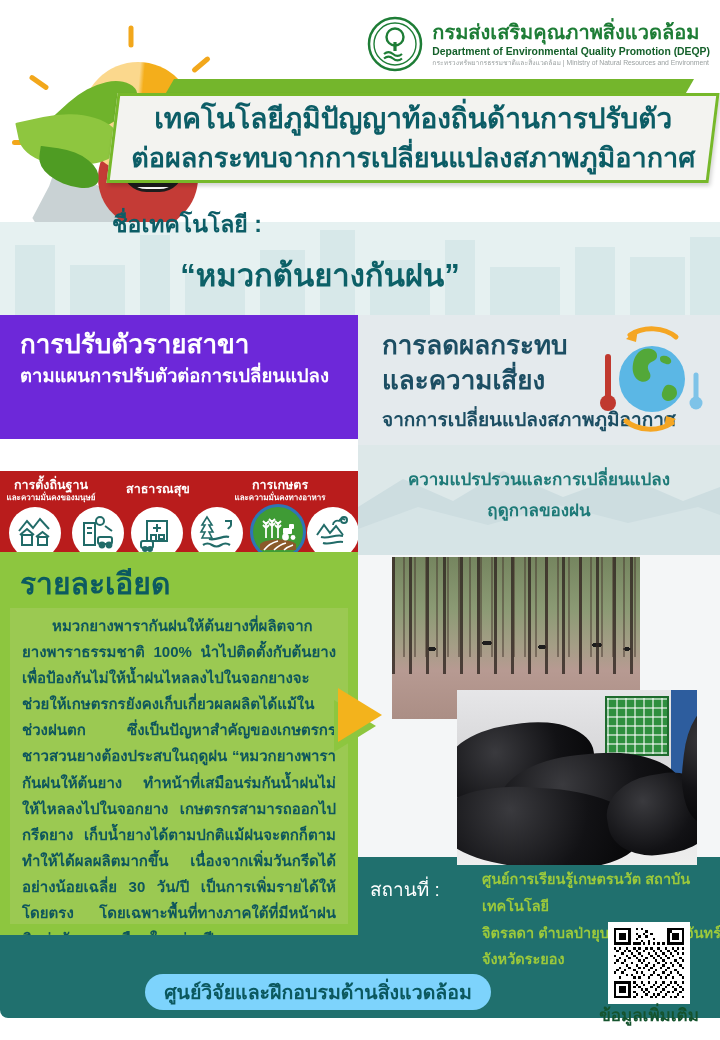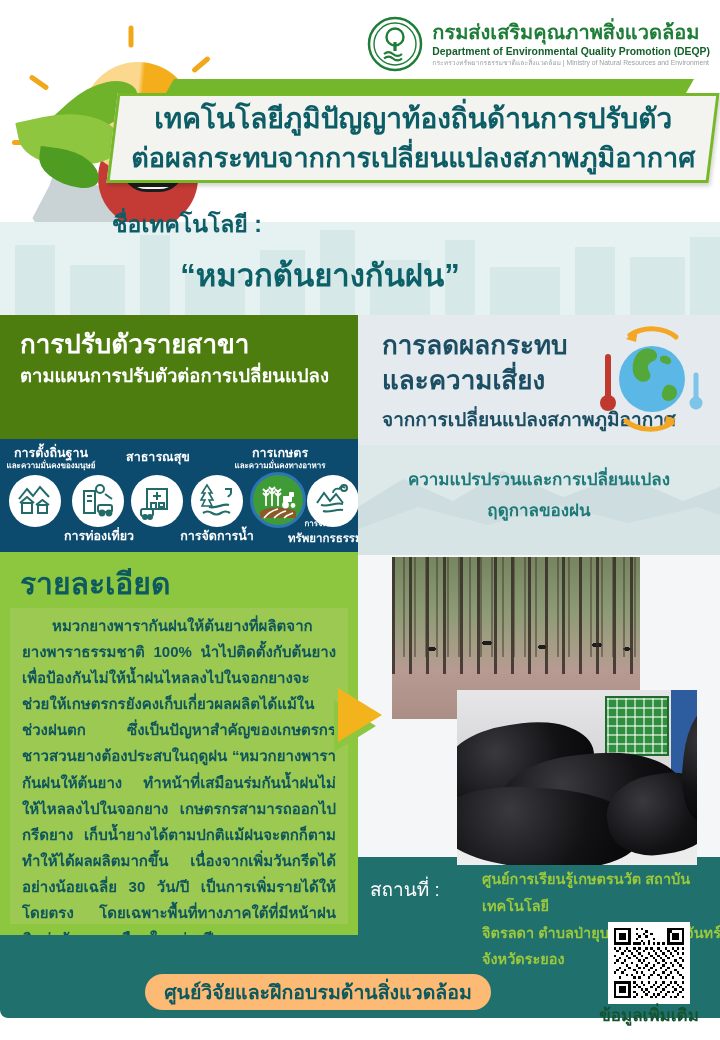--- a/index.html
+++ b/index.html
@@ -55,24 +55,24 @@
       linear-gradient(#d7e8e9,#d7e8e9) 575px 25px/40px 68px no-repeat,
       linear-gradient(#d7e8e9,#d7e8e9) 630px 35px/55px 58px no-repeat,
       linear-gradient(#d7e8e9,#d7e8e9) 690px 15px/30px 78px no-repeat; }
 
   .tech-label { position:absolute; left:112px; top:206px; font-size:23px; font-weight:bold; color:#0c5d66; }
   .tech-name { position:absolute; left:0; top:250px; width:640px; text-align:center;
                font-size:31px; font-weight:bold; color:#0c6067; }
 
   
   .sector-panel { position:absolute; left:0; top:315px; width:358px; height:237px; }
-  .sector-head { height:124px; background:#4d7c0f; color:#ffffff; padding:13px 10px 0 20px; }
+  .sector-head { height:124px; background:#6d28d9; color:#ffffff; padding:13px 10px 0 20px; }
   .sector-title { font-size:26px; font-weight:bold; line-height:1.3; }
   .sector-sub { font-size:18.5px; font-weight:bold; line-height:1.55; }
-  .sector-icons { position:relative; height:113px; background:#0c4a6e; }
+  .sector-icons { position:relative; height:113px; background:#b91c1c;margin-top:32px; }
   .slabel { position:absolute; color:#ffffff; text-align:center; line-height:1.15; }
   .slabel b { font-size:12.5px; font-weight:bold; }
   .slabel small { font-size:8px; font-weight:bold; display:block; }
   .sic { position:absolute; top:36px; width:52px; height:52px; border-radius:50%; background:#ffffff;
          display:flex; align-items:center; justify-content:center; }
   .sic.hl { top:33px; width:56px; height:56px; background:#3f9b35; border:3px solid #2e75b6; }
 
   
   .impact-head { position:absolute; left:358px; top:315px; width:362px; height:130px; background:#e4eaed; padding:13px 0 0 24px; }
   .impact-l1 { font-size:26px; font-weight:bold; color:#1c4e63; line-height:1.35; }
@@ -116,21 +116,21 @@
                      repeating-linear-gradient(90deg,rgba(255,255,255,.55) 0 2px,transparent 2px 9px); }
   .bluebox { position:absolute; left:214px; top:0; width:26px; height:84px; background:#2d5d9e; }
 
   
   .footer-right { position:absolute; left:358px; top:857px; width:362px; height:161px; background:#20706e; }
   .footer-full { position:absolute; left:0; top:935px; width:720px; height:83px; background:#20706e; border-radius:0 0 8px 8px; }
   .loc-label { position:absolute; left:370px; top:874px; color:#ffffff; font-weight:normal; font-size:19px; }
   .loc-text { position:absolute; left:450px; top:866px; width:245px; color:#9cc93b; font-weight:bold; font-size:14.5px; line-height:1.85;margin-left:32px; }
   .qr { position:absolute; left:608px; top:922px; width:82px; height:82px; background:#ffffff; padding:6px; }
   .qr-label { position:absolute; left:596px; top:1001px; width:106px; text-align:center; color:#14532d; font-weight:bold; font-size:17px; }
-  .pill { position:absolute; left:145px; top:974px; width:346px; height:36px; background:#fdba74; border-radius:18px;
+  .pill { position:absolute; left:145px; top:974px; width:346px; height:36px; background:#7dd3fc; border-radius:18px;
           text-align:center; line-height:36px; font-size:19.5px; font-weight:bold; color:#0b585e; }
 </style>
 </head>
 <body>
 
 <div class="poster">
 
   <div class="graphic">
     <div class="map-th"></div>
     <span class="ray" style="left:18px;top:58px;transform:rotate(35deg);"></span>

